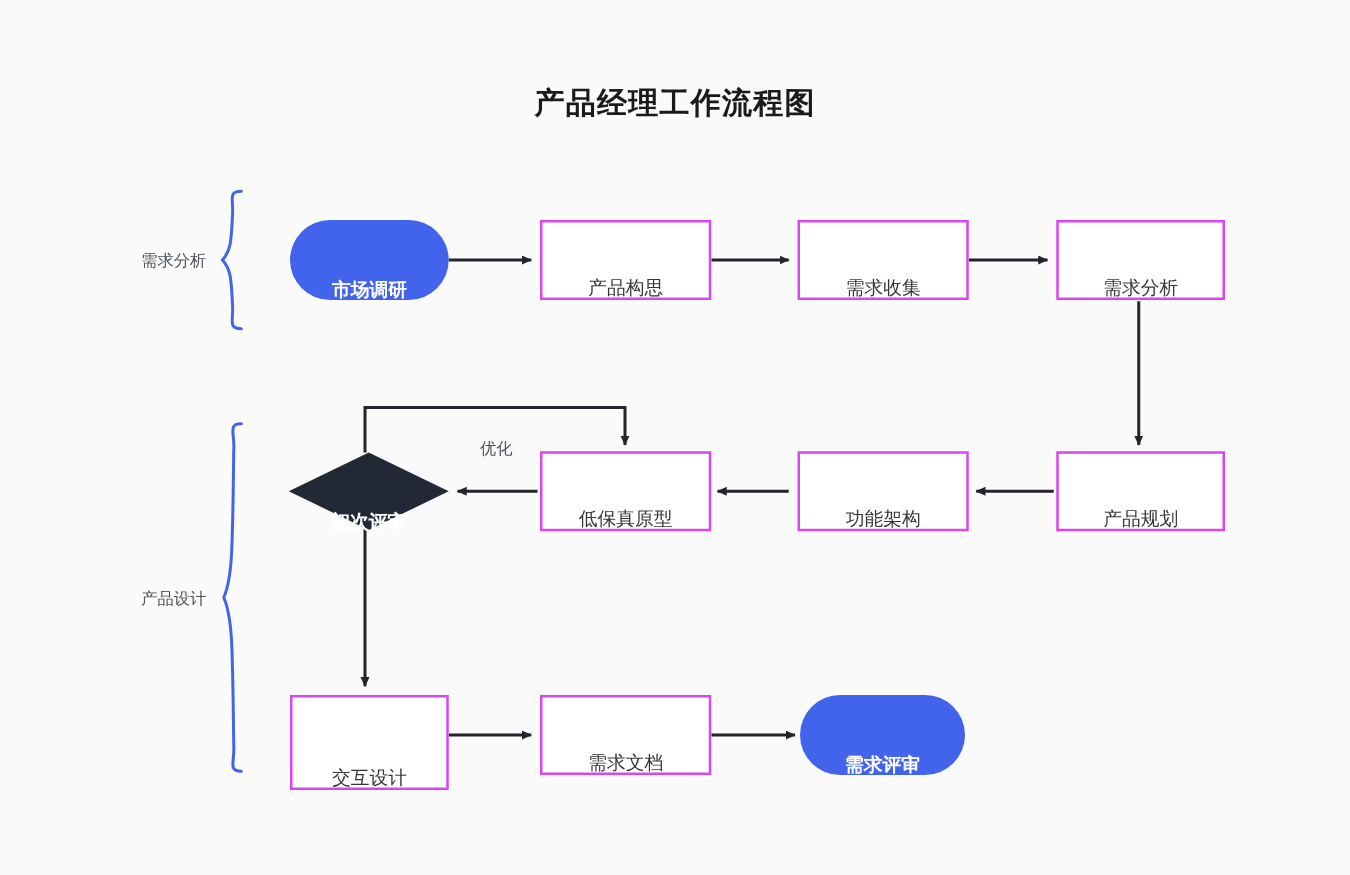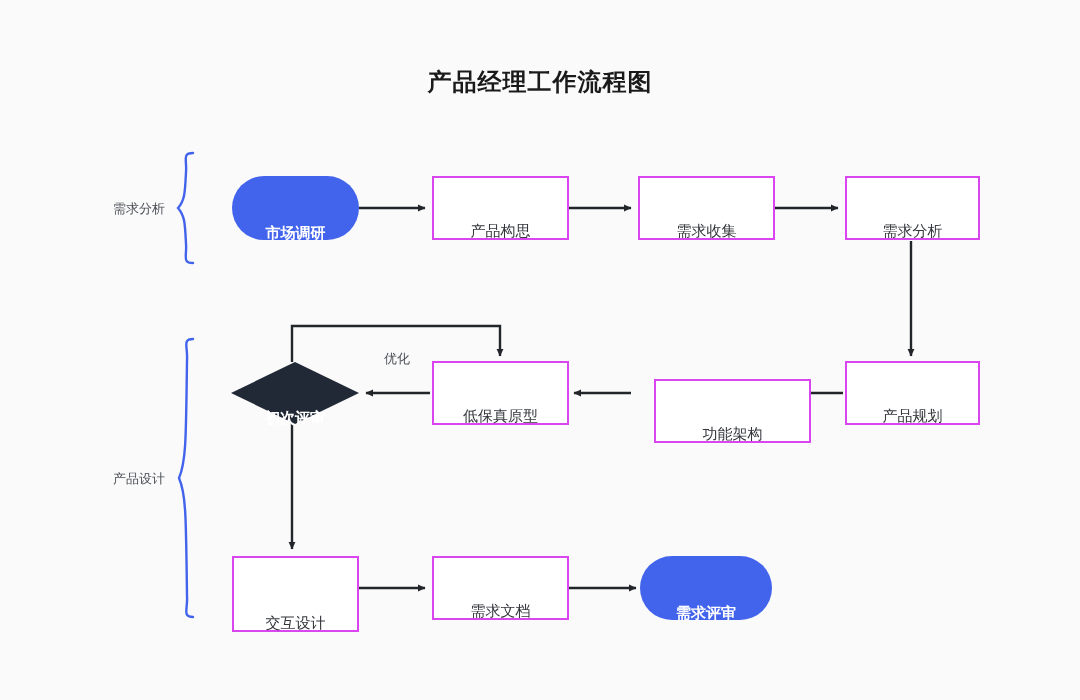--- a/index.html
+++ b/index.html
@@ -140,21 +140,21 @@
 </div>
 
 <div class="node node-rect" style="left:845px; top:176px; width:135px; height:64px;">
   <span>需求分析</span>
 </div>
 
 <div class="node node-rect" style="left:845px; top:361px; width:135px; height:64px;">
   <span>产品规划</span>
 </div>
 
-<div class="node node-rect" style="left:638px; top:379px; width:157px; height:64px;margin-left:16px;">
+<div class="node node-rect" style="left:638px; top:361px; width:137px; height:64px;">
   <span>功能架构</span>
 </div>
 
 <div class="node node-rect" style="left:432px; top:361px; width:137px; height:64px;">
   <span>低保真原型</span>
 </div>
 
 <div class="node node-diamond" style="left:230px; top:361px; width:130px; height:64px;">
   <svg class="diamond-shape" viewBox="0 0 130 64" preserveAspectRatio="none" xmlns="http://www.w3.org/2000/svg">
     <polygon points="65,1 129,32 65,63 1,32" fill="#212936"></polygon>

